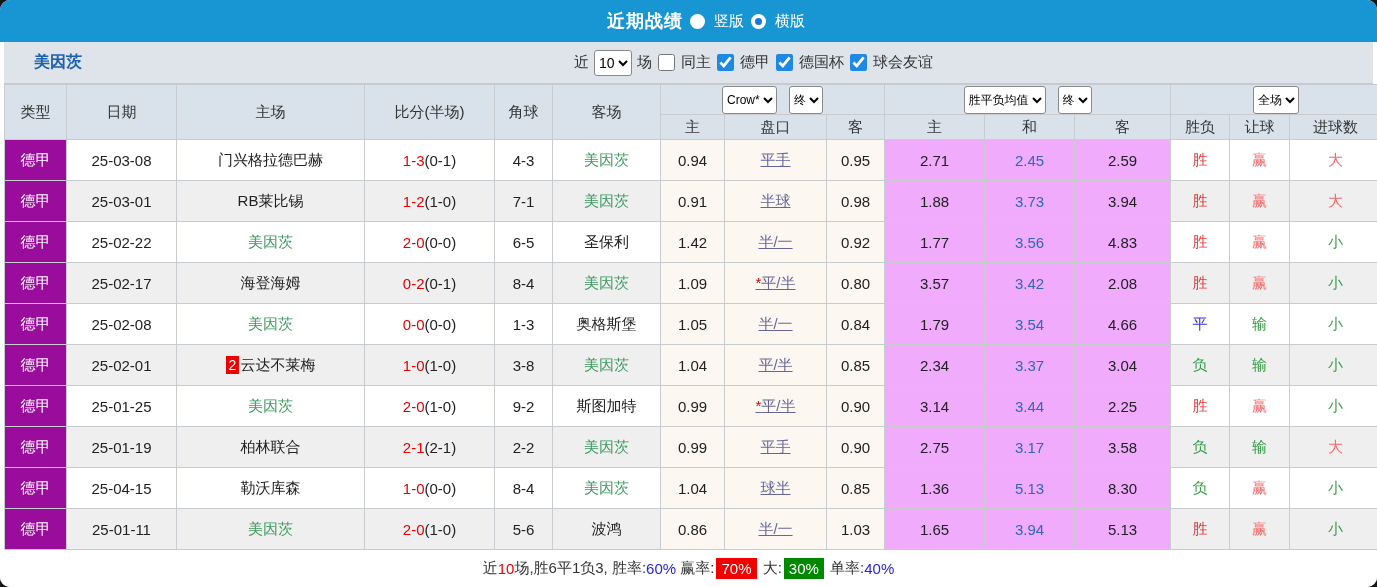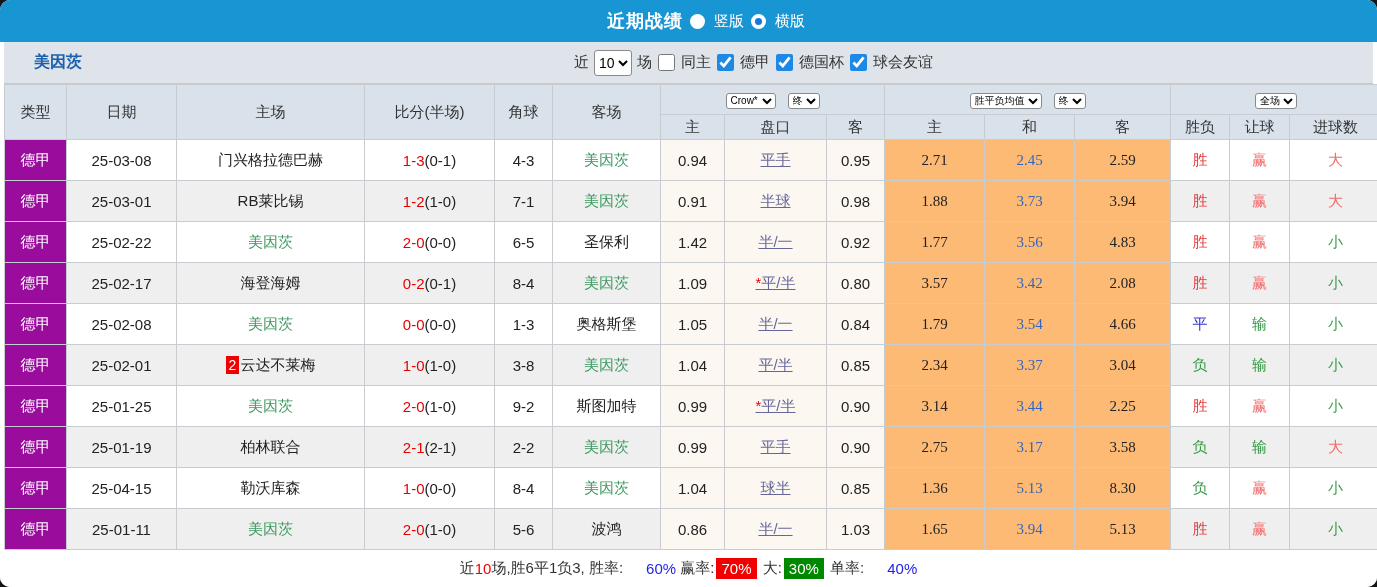--- a/index.html
+++ b/index.html
@@ -34,27 +34,27 @@
   .filters select { font-size: 14px; height: 26px; background: #fff; border: 1px solid #8a8a8a; border-radius: 3px; }
   input[type="checkbox"] { width: 17px; height: 17px; accent-color: #1e88e5; margin: 0 1px; }
   
   .content { margin: 0 4px; }
   table { border-collapse: collapse; table-layout: fixed; width: 100%; font-size: 15px; }
   th, td { border: 1px solid #c8ccd1; text-align: center; padding: 0; overflow: hidden; white-space: nowrap; }
   thead th { background: #d9e2eb; font-weight: normal; color: #333; }
   tr.selects-row th { height: 30px; }
   tr.labels-row th { height: 25px; }
   thead th.span2 { height: 55px; }
-  thead select { font-size: 10px; height: 16px; background: #fff; border: 1px solid #8a8a8a; border-radius: 3px; margin: 0 6px; }
+  thead select { font-size: 12px; height: 28px; background: #fff; border: 1px solid #8a8a8a; border-radius: 3px; margin: 0 6px; }
   tbody td { height: 41px; color: #222; }
   tbody tr:nth-child(even) { background: #efefef; }
   tbody tr:nth-child(odd) { background: #ffffff; }
   td.league { background: #990c9c; color: #fff; }
   td.asia { background: #fcf8f1; }
-  td.euro { background: #fdba74; font-family: Liberation Serif, serif; }
+  td.euro { background: #f0abfc; }
   td.euro.draw { color: #3366bb; }
   td.handicap { color: #666699; text-decoration: underline; }
   .star { color: #e80000; }
   .self { color: #3d9960; }
   .ft { color: #e80000; }
   .ht { color: #222; }
   .badge {
     background: #ee0000; color: #fff; display: inline-block;
     padding: 0 3px; margin-right: 1px; font-size: 14px; line-height: 18px;
   }
@@ -62,21 +62,21 @@
   .c-pink { color: #f56a6a; }
   .c-green { color: #339944; }
   .c-blue { color: #3333cc; }
   
   .footer {
     height: 37px; background: #fff; display: flex; align-items: center; justify-content: center;
     font-size: 15px; color: #333;
   }
   .footer span { white-space: pre; }
   .footer .red-text { color: #ee0000; }
-  .footer .blue-text { color: #2323e8; margin-left: 23px; }
+  .footer .blue-text { color: #2323e8; }
   .footer .badge-red { background: #f00000; color: #fff; padding: 2px 5px; margin: 0 2px; }
   .footer .badge-green { background: #008800; color: #fff; padding: 2px 5px; margin: 0 2px; }
 </style>
 </head>
 <body>
 
 <div class="page">
 
   <div class="titlebar">
     <span class="title">近期战绩</span>

